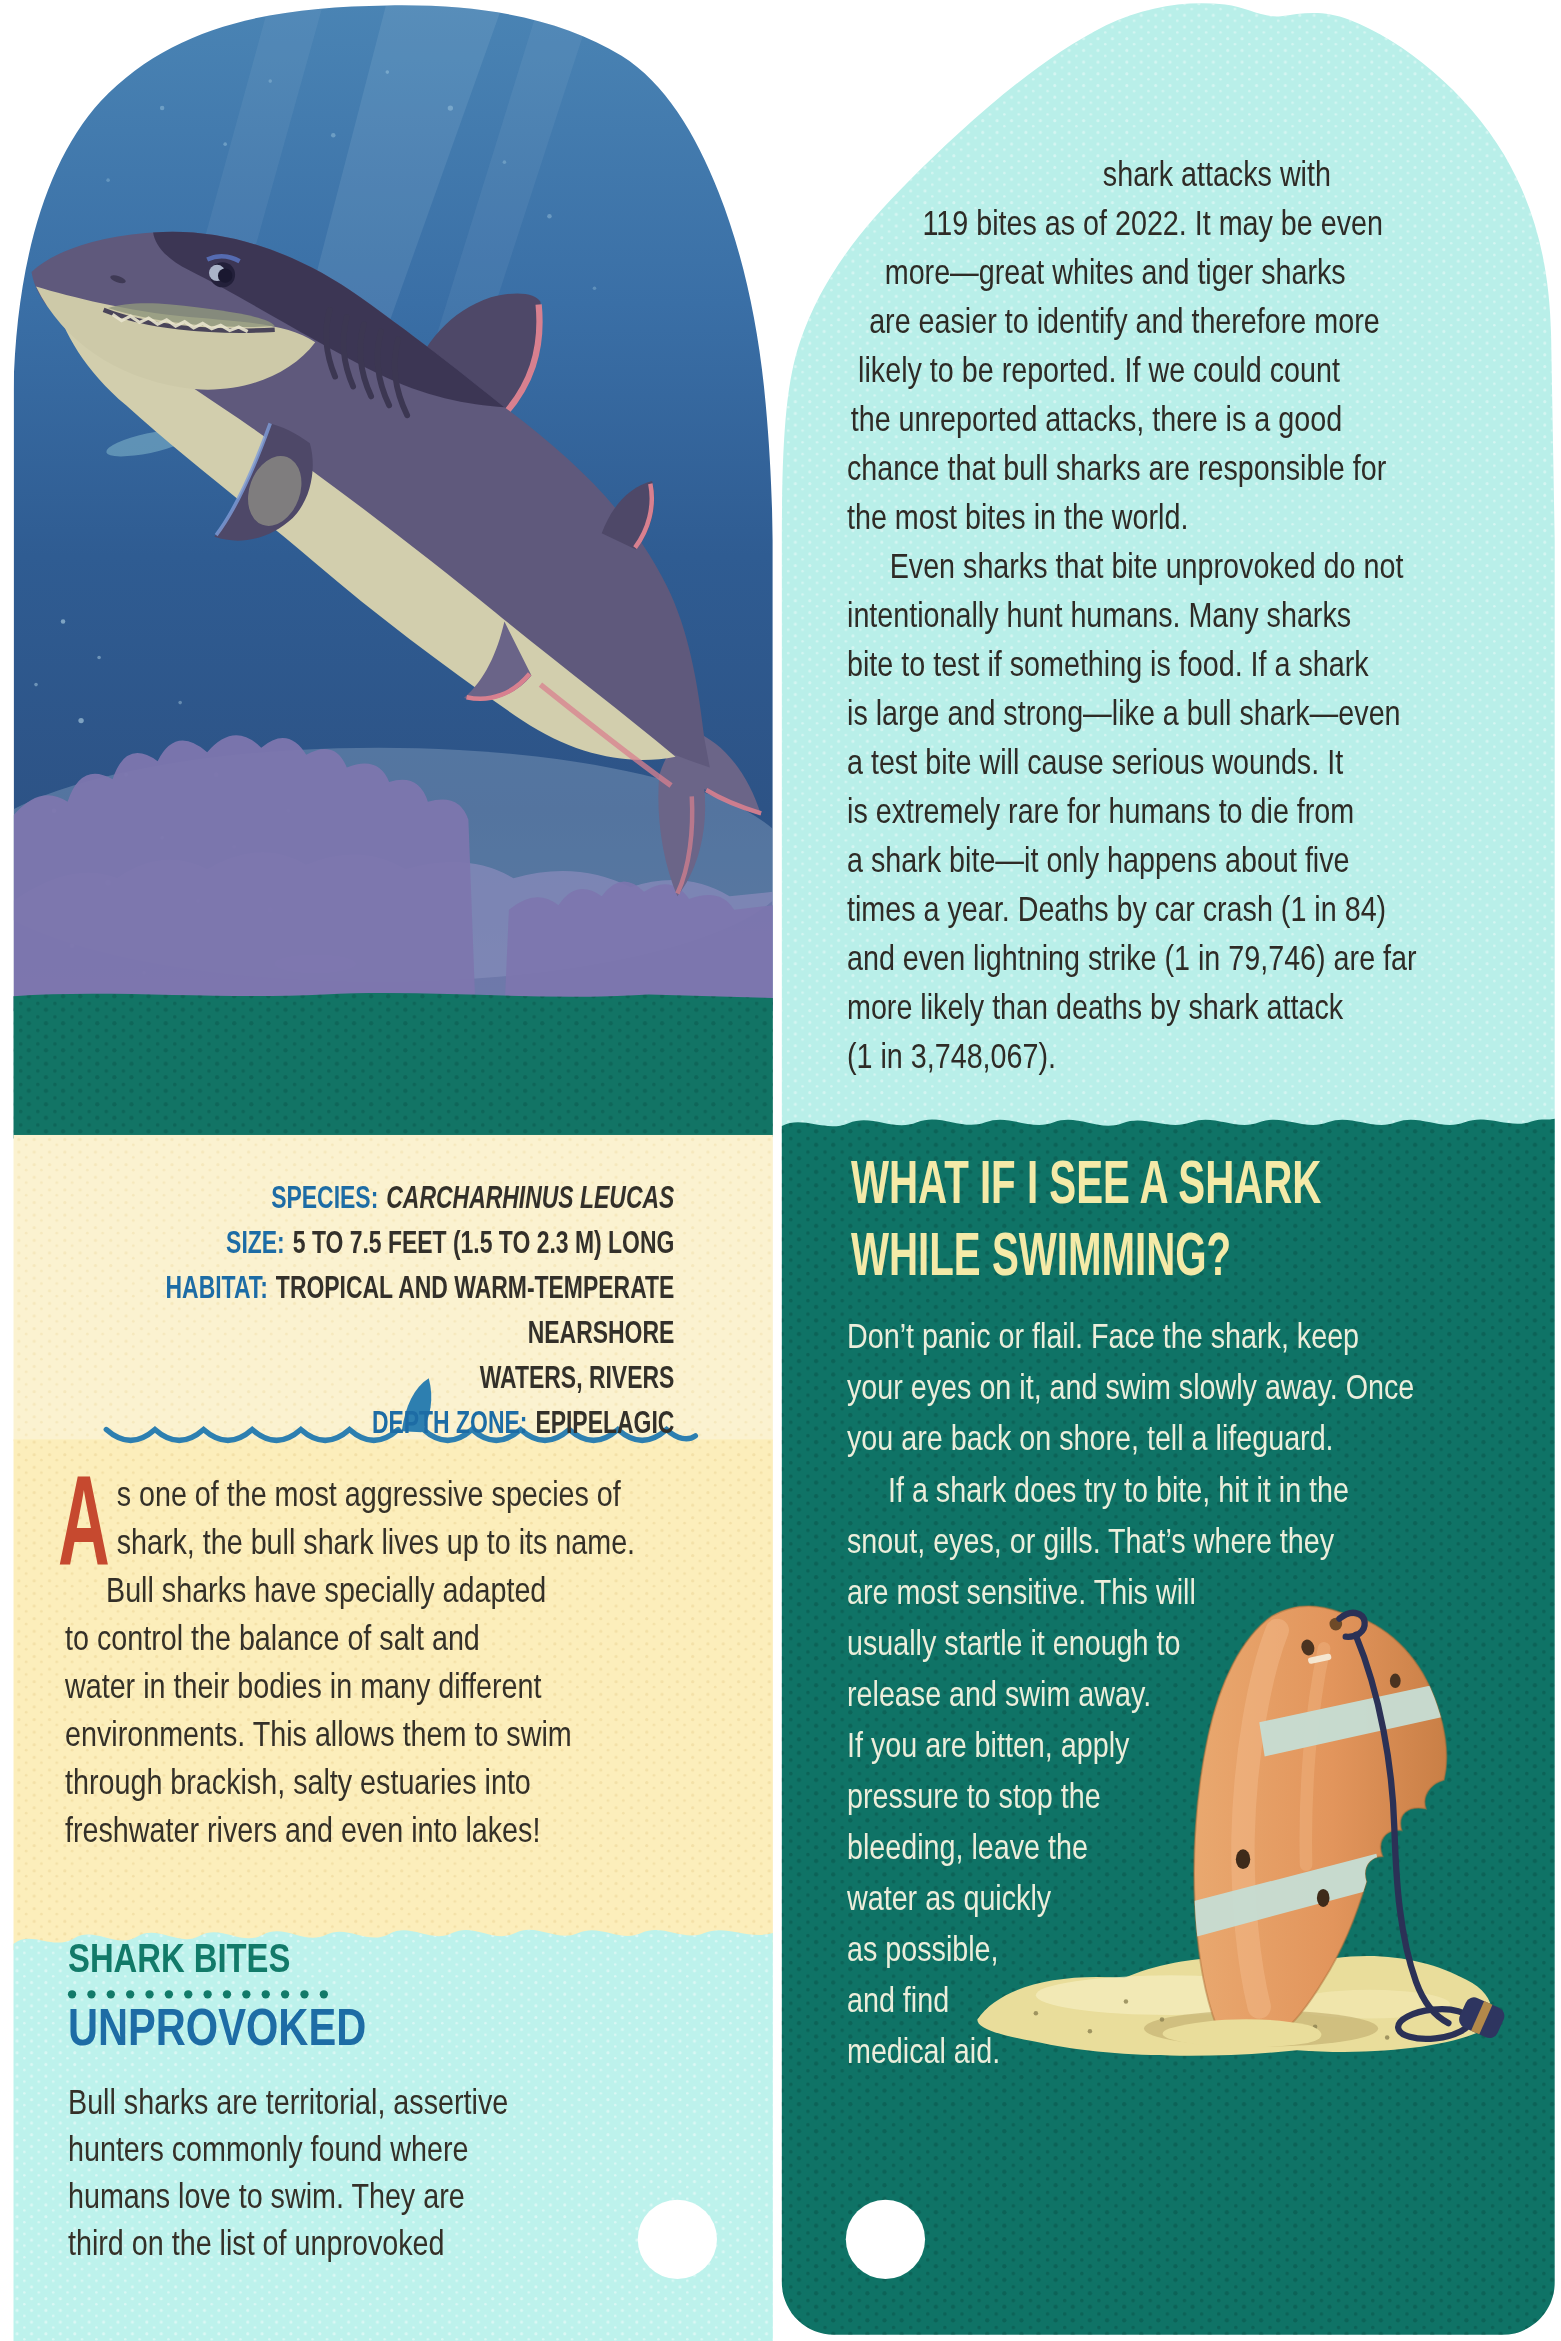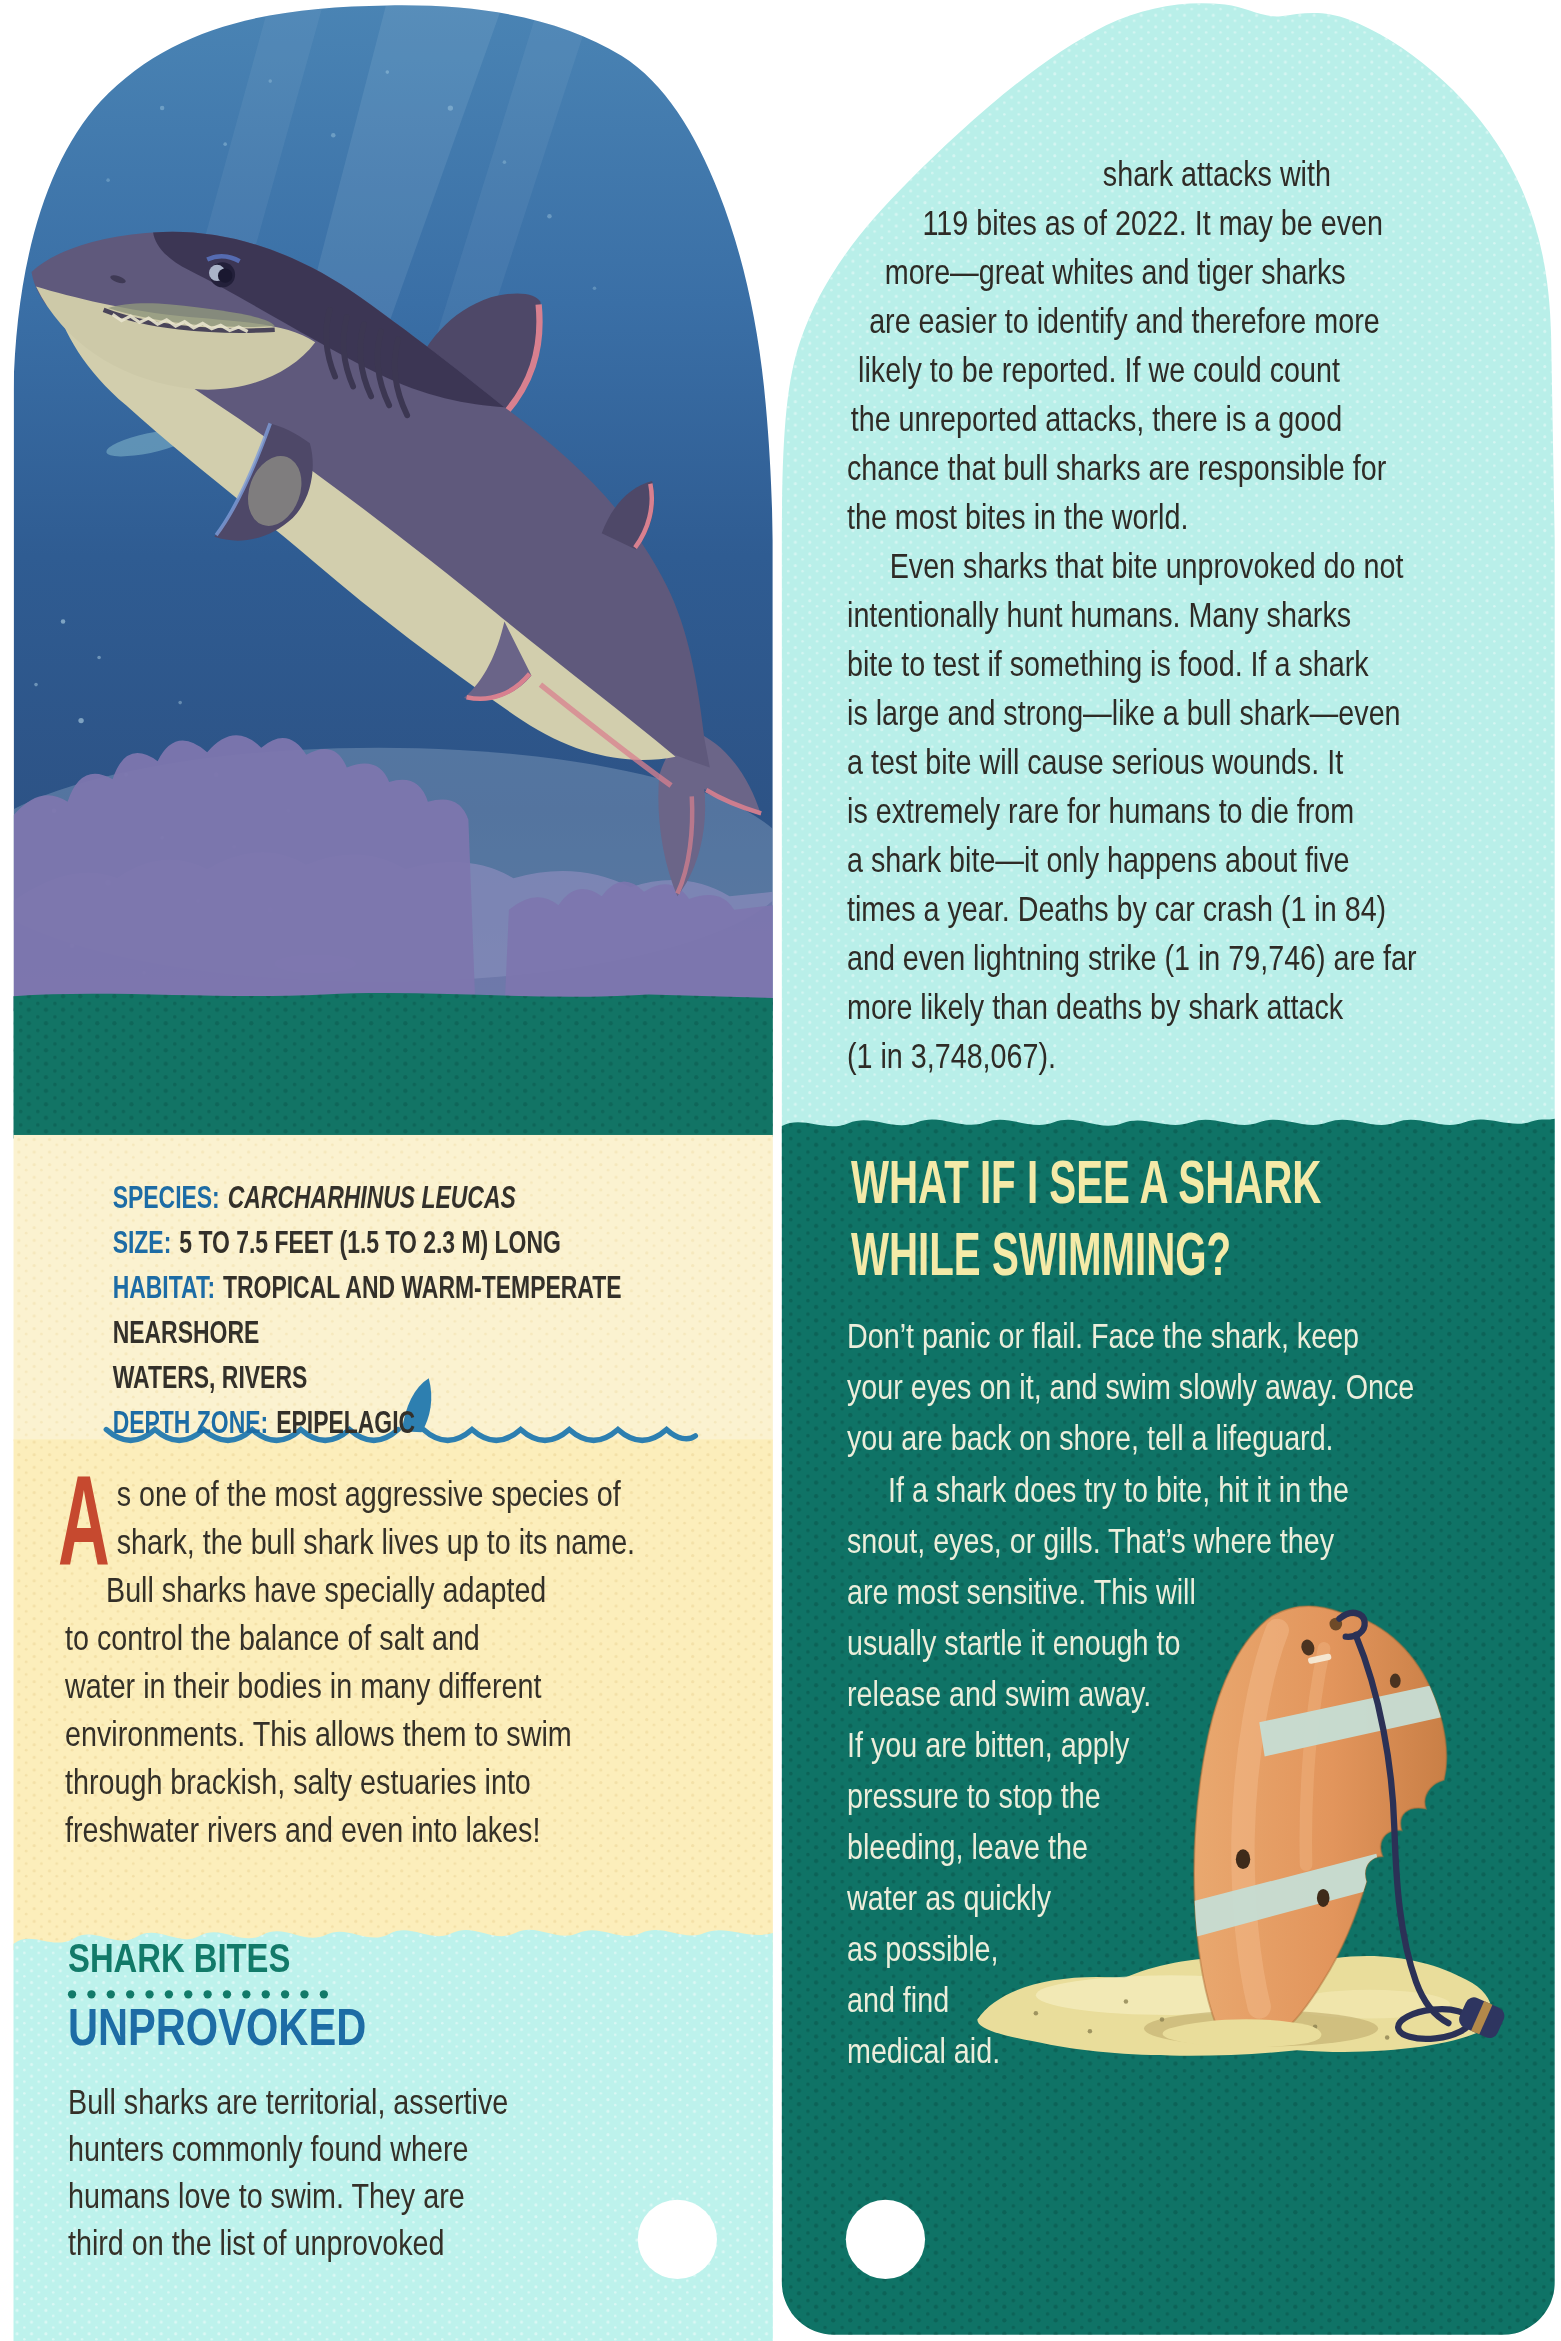--- a/index.html
+++ b/index.html
@@ -6,21 +6,21 @@
   #stage{position:relative;width:1561px;height:2342px;background:#ffffff;overflow:hidden;
          font-family:"Liberation Sans",sans-serif;}
   svg.art{position:absolute;left:0;top:0;z-index:1;}
   .txt{position:absolute;z-index:2;}
   .lines div{white-space:nowrap;}
 
   
   #title-wrap{left:13.5px;top:1003px;width:759px;text-align:center;}
   #title-wrap span{display:inline-block;font-weight:700;font-size:150px;line-height:150px;
       color:#f5eec9;letter-spacing:2.7px;transform:scaleX(.55);transform-origin:center top;}
-  #species{left:13.5px;top:1175px;width:759px;text-align:left;font-weight:700;
+  #species{left:13.5px;top:1175px;width:759px;text-align:right;font-weight:700;
       font-size:31px;line-height:45px;color:#33302a;}
   #species .row{transform:scaleX(.74);transform-origin:center top;}
   #species .lbl{color:#1d6ca5;margin-right:10.8px;}
   #species .it{font-style:italic;}
   #dropcap{left:58px;top:1471px;font-weight:700;font-size:128px;line-height:99px;
       color:#c6492f;transform:scaleX(.56);transform-origin:0 0;}
   #intro{left:65px;top:1470px;width:856px;font-size:35px;line-height:48px;color:#343028;
       transform:scaleX(.82);transform-origin:0 0;}
   #intro .pc{padding-left:63px;}
   #intro .ind3{padding-left:50px;}

